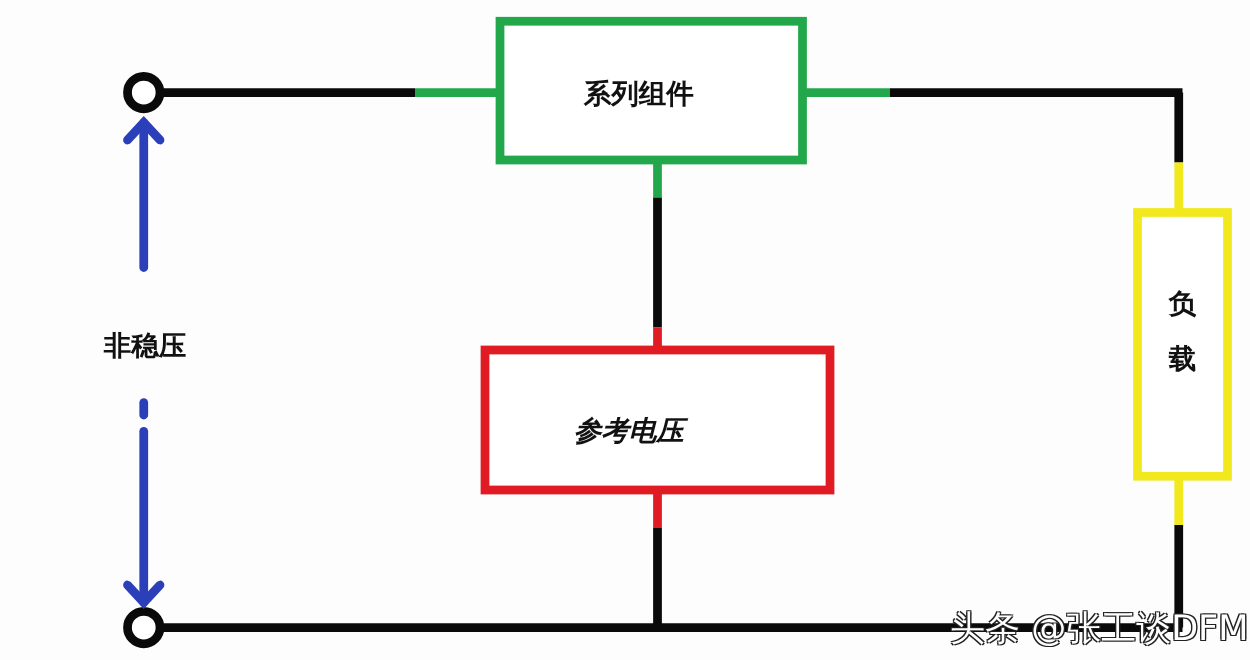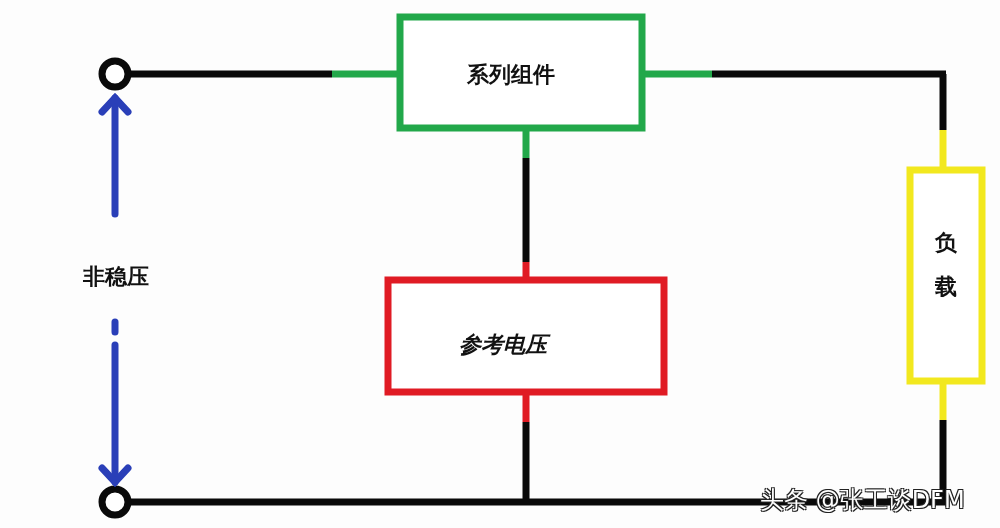--- a/index.html
+++ b/index.html
@@ -1,21 +1,21 @@
 <!DOCTYPE html>
 <html><head>
 <meta charset="utf-8">
 <style>
   html, body { margin: 0; padding: 0; background: #fdfdfd; }
   body { width: 1000px; height: 528px; position: relative; overflow: hidden;
          font-family: "DejaVu Sans", sans-serif; }
   svg.diagram { position: absolute; left: 0; top: 0; }
   .label { position: absolute; font-weight: bold; color: #111; font-size: 22px;
            font-family: "DejaVu Sans", sans-serif; white-space: nowrap; }
-  .watermark { position: absolute; left: 760px; top: 484px; font-size: 24px;
+  .watermark { position: absolute; left: 760px; top: 484px; font-size: 28px;
                color: #fff; font-family: "DejaVu Sans", sans-serif;
                text-shadow: 1px 1px 0 #222, -1px -1px 0 #222, 1px -1px 0 #222, -1px 1px 0 #222;
                letter-spacing: 0px; }
 </style>
 </head>
 <body>
 
 <svg class="diagram" width="1000" height="528" viewBox="0 0 1000 528">
 
   <line x1="122" y1="74" x2="332" y2="74" stroke="#0a0a0a" stroke-width="7"></line>

